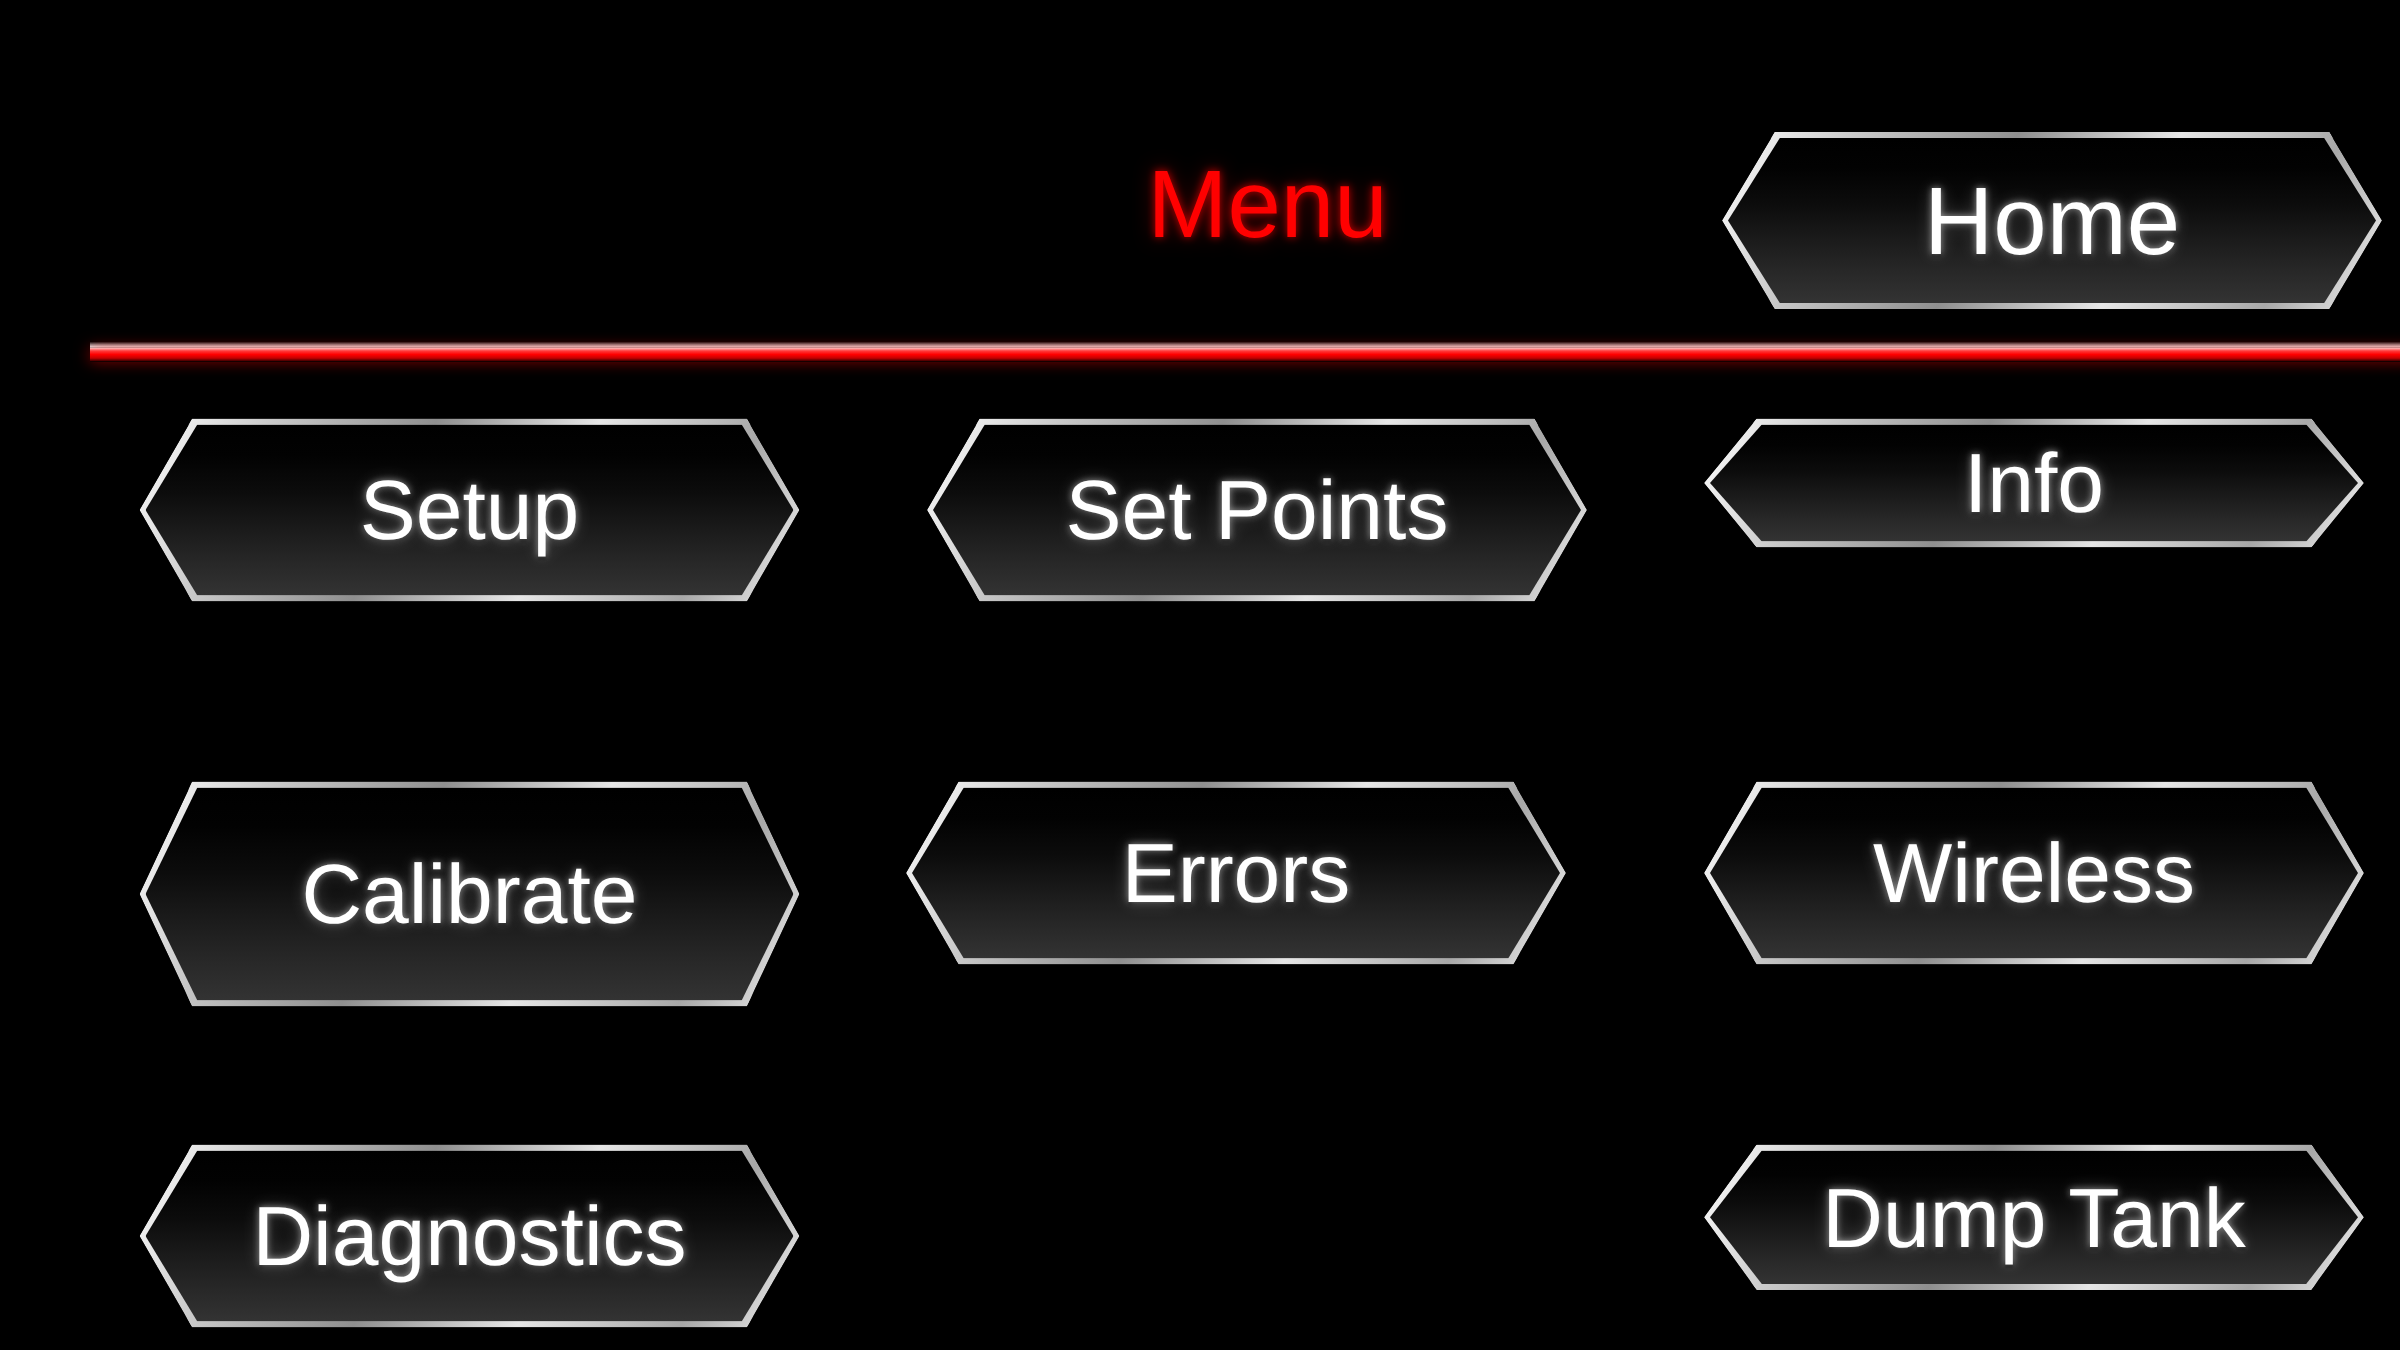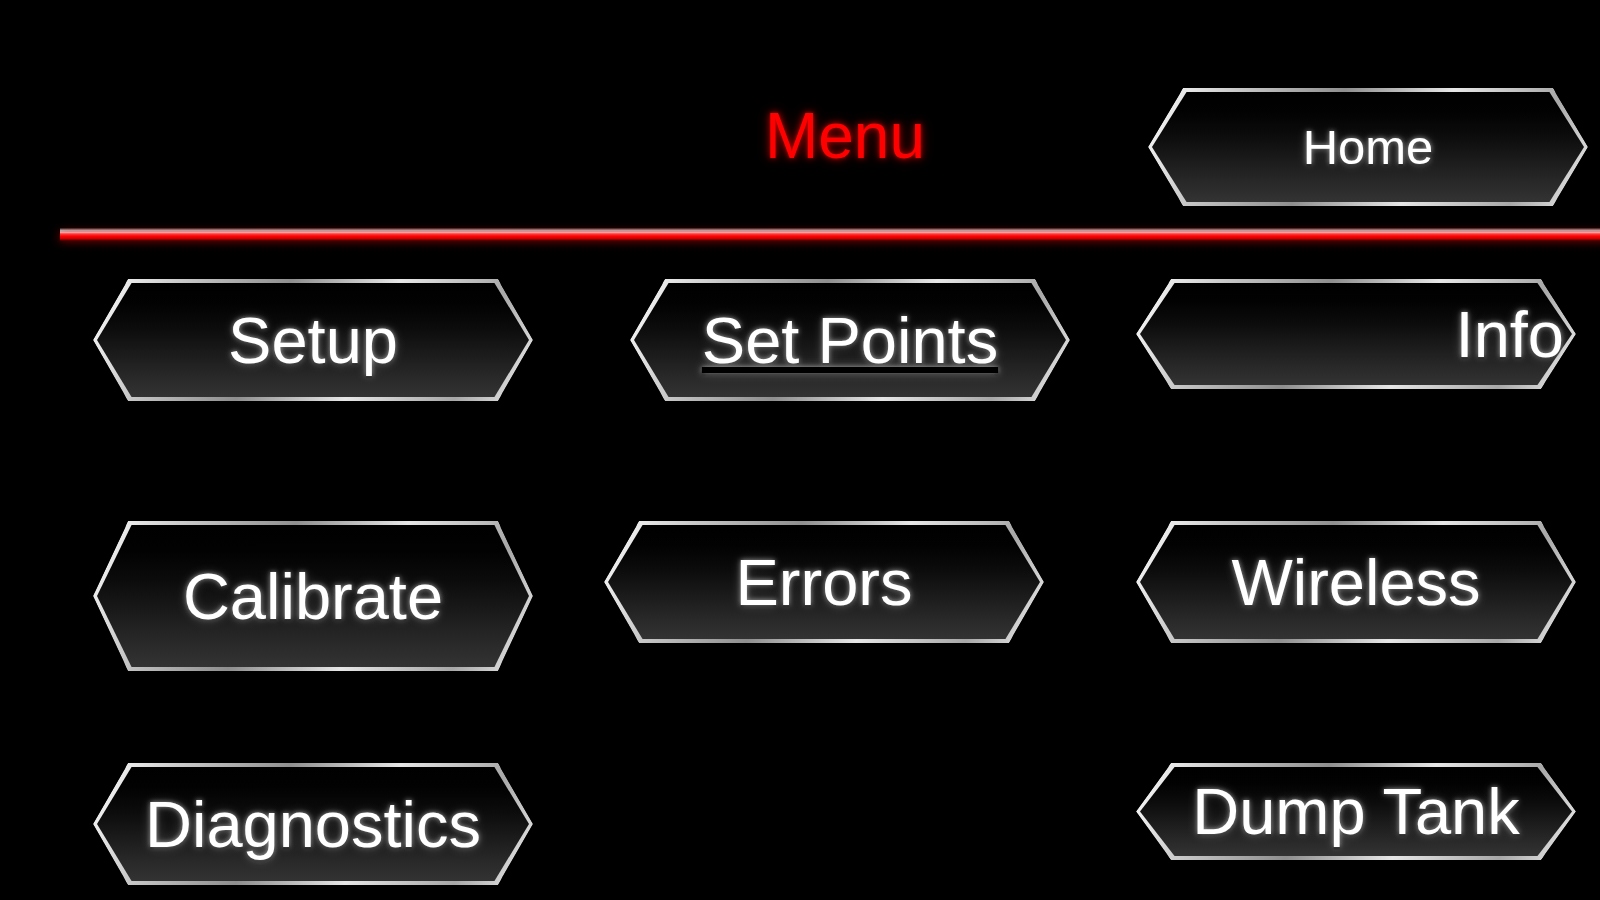--- a/index.html
+++ b/index.html
@@ -113,30 +113,30 @@
       #1b1b1b 62%,
       #272727 80%,
       #333333 100%);
     z-index:1;
   }
 
   .hexbtn .lbl {
     position:relative;
     z-index:2;
     color:#ffffff;
-    font-size:65px;
+    font-size:56px;
     font-weight:400;
     letter-spacing:0px;
     white-space:nowrap;
     text-shadow:0 0 5px rgba(255,255,255,.55), 0 0 12px rgba(255,255,255,.22), 0 2px 2px rgba(0,0,0,.9);
     line-height:1;
   }
 
   
-  #btn-home .lbl { font-size:49px; }
+  #btn-home .lbl { font-size:64px; }
 </style>
 </head>
 <body>
 
 <div id="screen">
 
   <div id="header">
 
     <div id="page-title">Menu</div>
 
@@ -149,25 +149,25 @@
     <div class="sheen"></div>
     <div class="beam"></div>
   </div>
 
   <div id="grid">
 
     <div class="hexbtn" style="left:45px; top:231px; width:440px; height:122px;">
       <span class="lbl">Setup</span>
     </div>
 
-    <div class="hexbtn" style="left:582px; top:231px; width:440px; height:122px;text-decoration:underline;">
+    <div class="hexbtn" style="left:570px; top:231px; width:440px; height:122px;">
       <span class="lbl">Set Points</span>
     </div>
 
-    <div class="hexbtn" style="left:1088px; top:231px; width:440px; height:110px;justify-content:flex-end;">
+    <div class="hexbtn" style="left:1088px; top:231px; width:440px; height:86px;">
       <span class="lbl">Info</span>
     </div>
 
     <div class="hexbtn" style="left:45px; top:473px; width:440px; height:150px;">
       <span class="lbl">Calibrate</span>
     </div>
 
     <div class="hexbtn" style="left:556px; top:473px; width:440px; height:122px;">
       <span class="lbl">Errors</span>
     </div>

